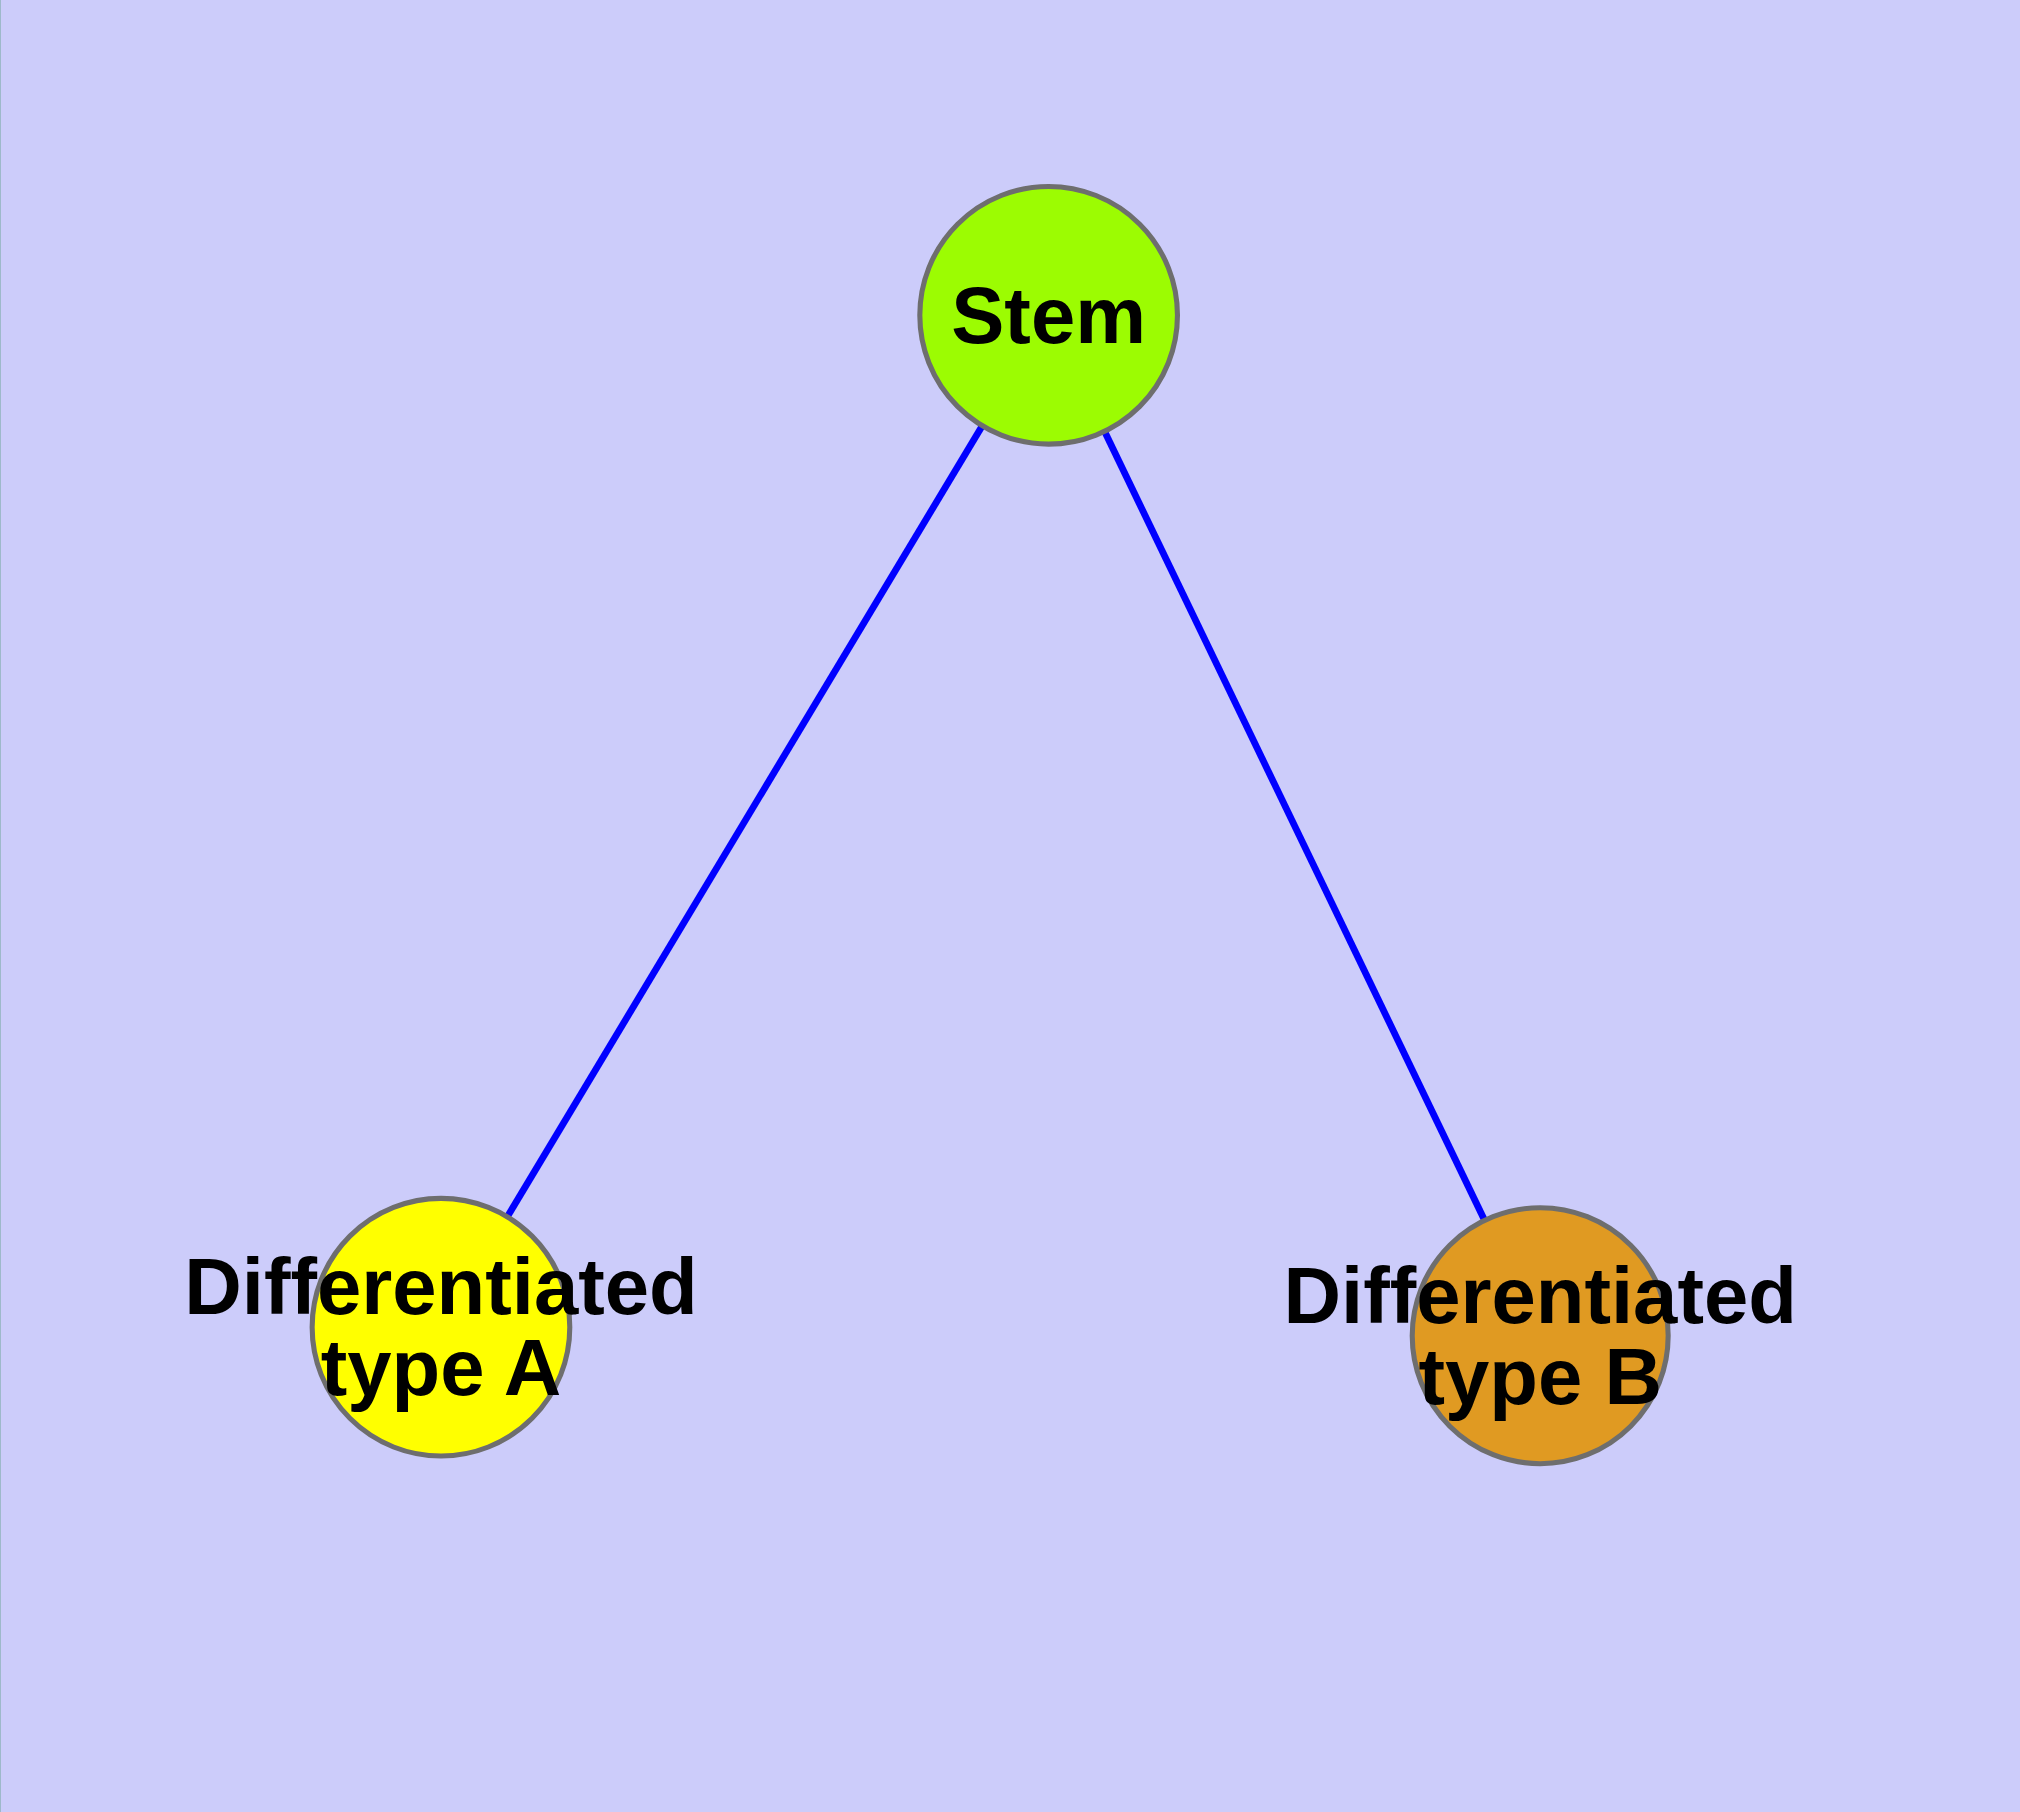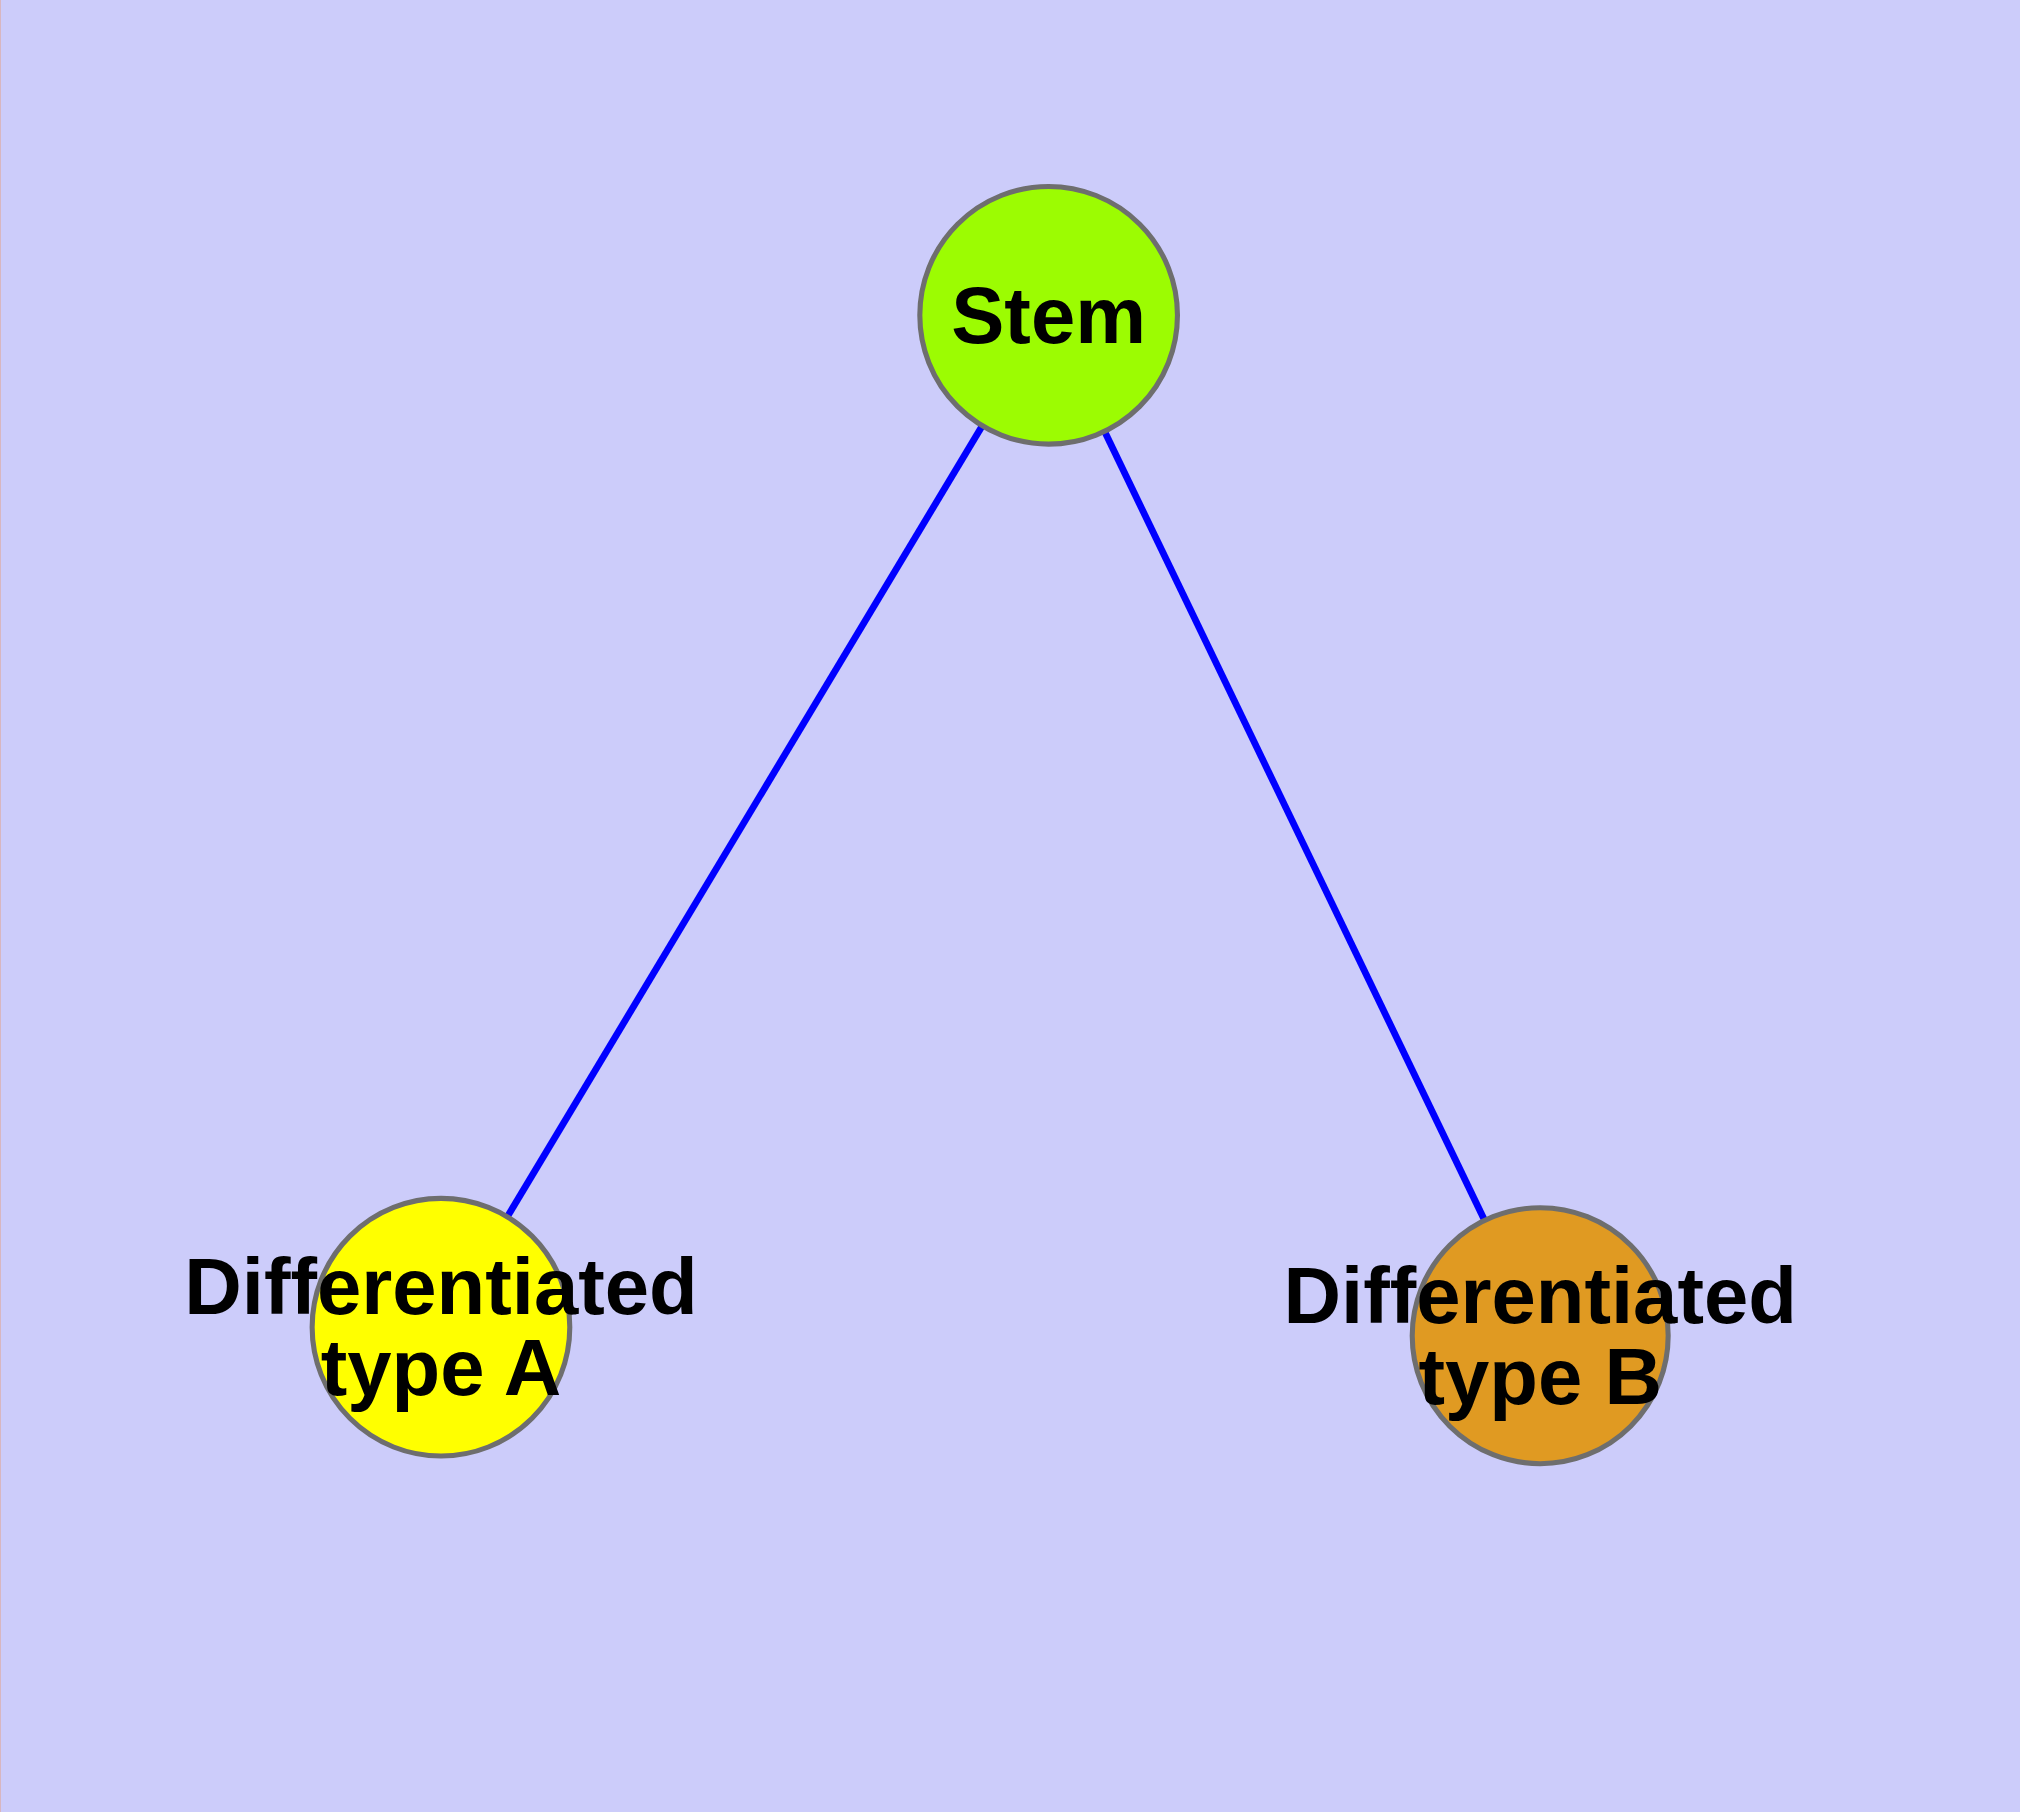--- a/index.html
+++ b/index.html
@@ -34,21 +34,21 @@
     font-family: "Liberation Sans", sans-serif;
     font-weight: bold;
     fill: #000000;
     text-anchor: middle;
     dominant-baseline: auto;
   }
 </style>
 </head>
 <body>
 
-<div id="stage" style="width: 2021px; height: 1812px; background: #f97316;">
+<div id="stage" style="width: 2021px; height: 1812px; background: #15803d;">
   <svg id="graph-svg" viewBox="0 0 2384 2138" style="width: 2021px; height: 1812px;">
 
     <rect x="0" y="0" width="2384" height="2138" fill="#ccccfa"></rect>
 
     <g>
       <line class="edge-line" x1="1160.2929391359226" y1="499.7381180916437" x2="596.7070608640774" y2="1438.2618819083564" stroke="#0000ff" stroke-width="8"></line>
       <line class="edge-line" x1="1301.6653435755102" y1="506.2363339050245" x2="1752.7686520189563" y2="1442.6645810876266" stroke="#0000ff" stroke-width="8"></line>
     </g>
 
     <g>

